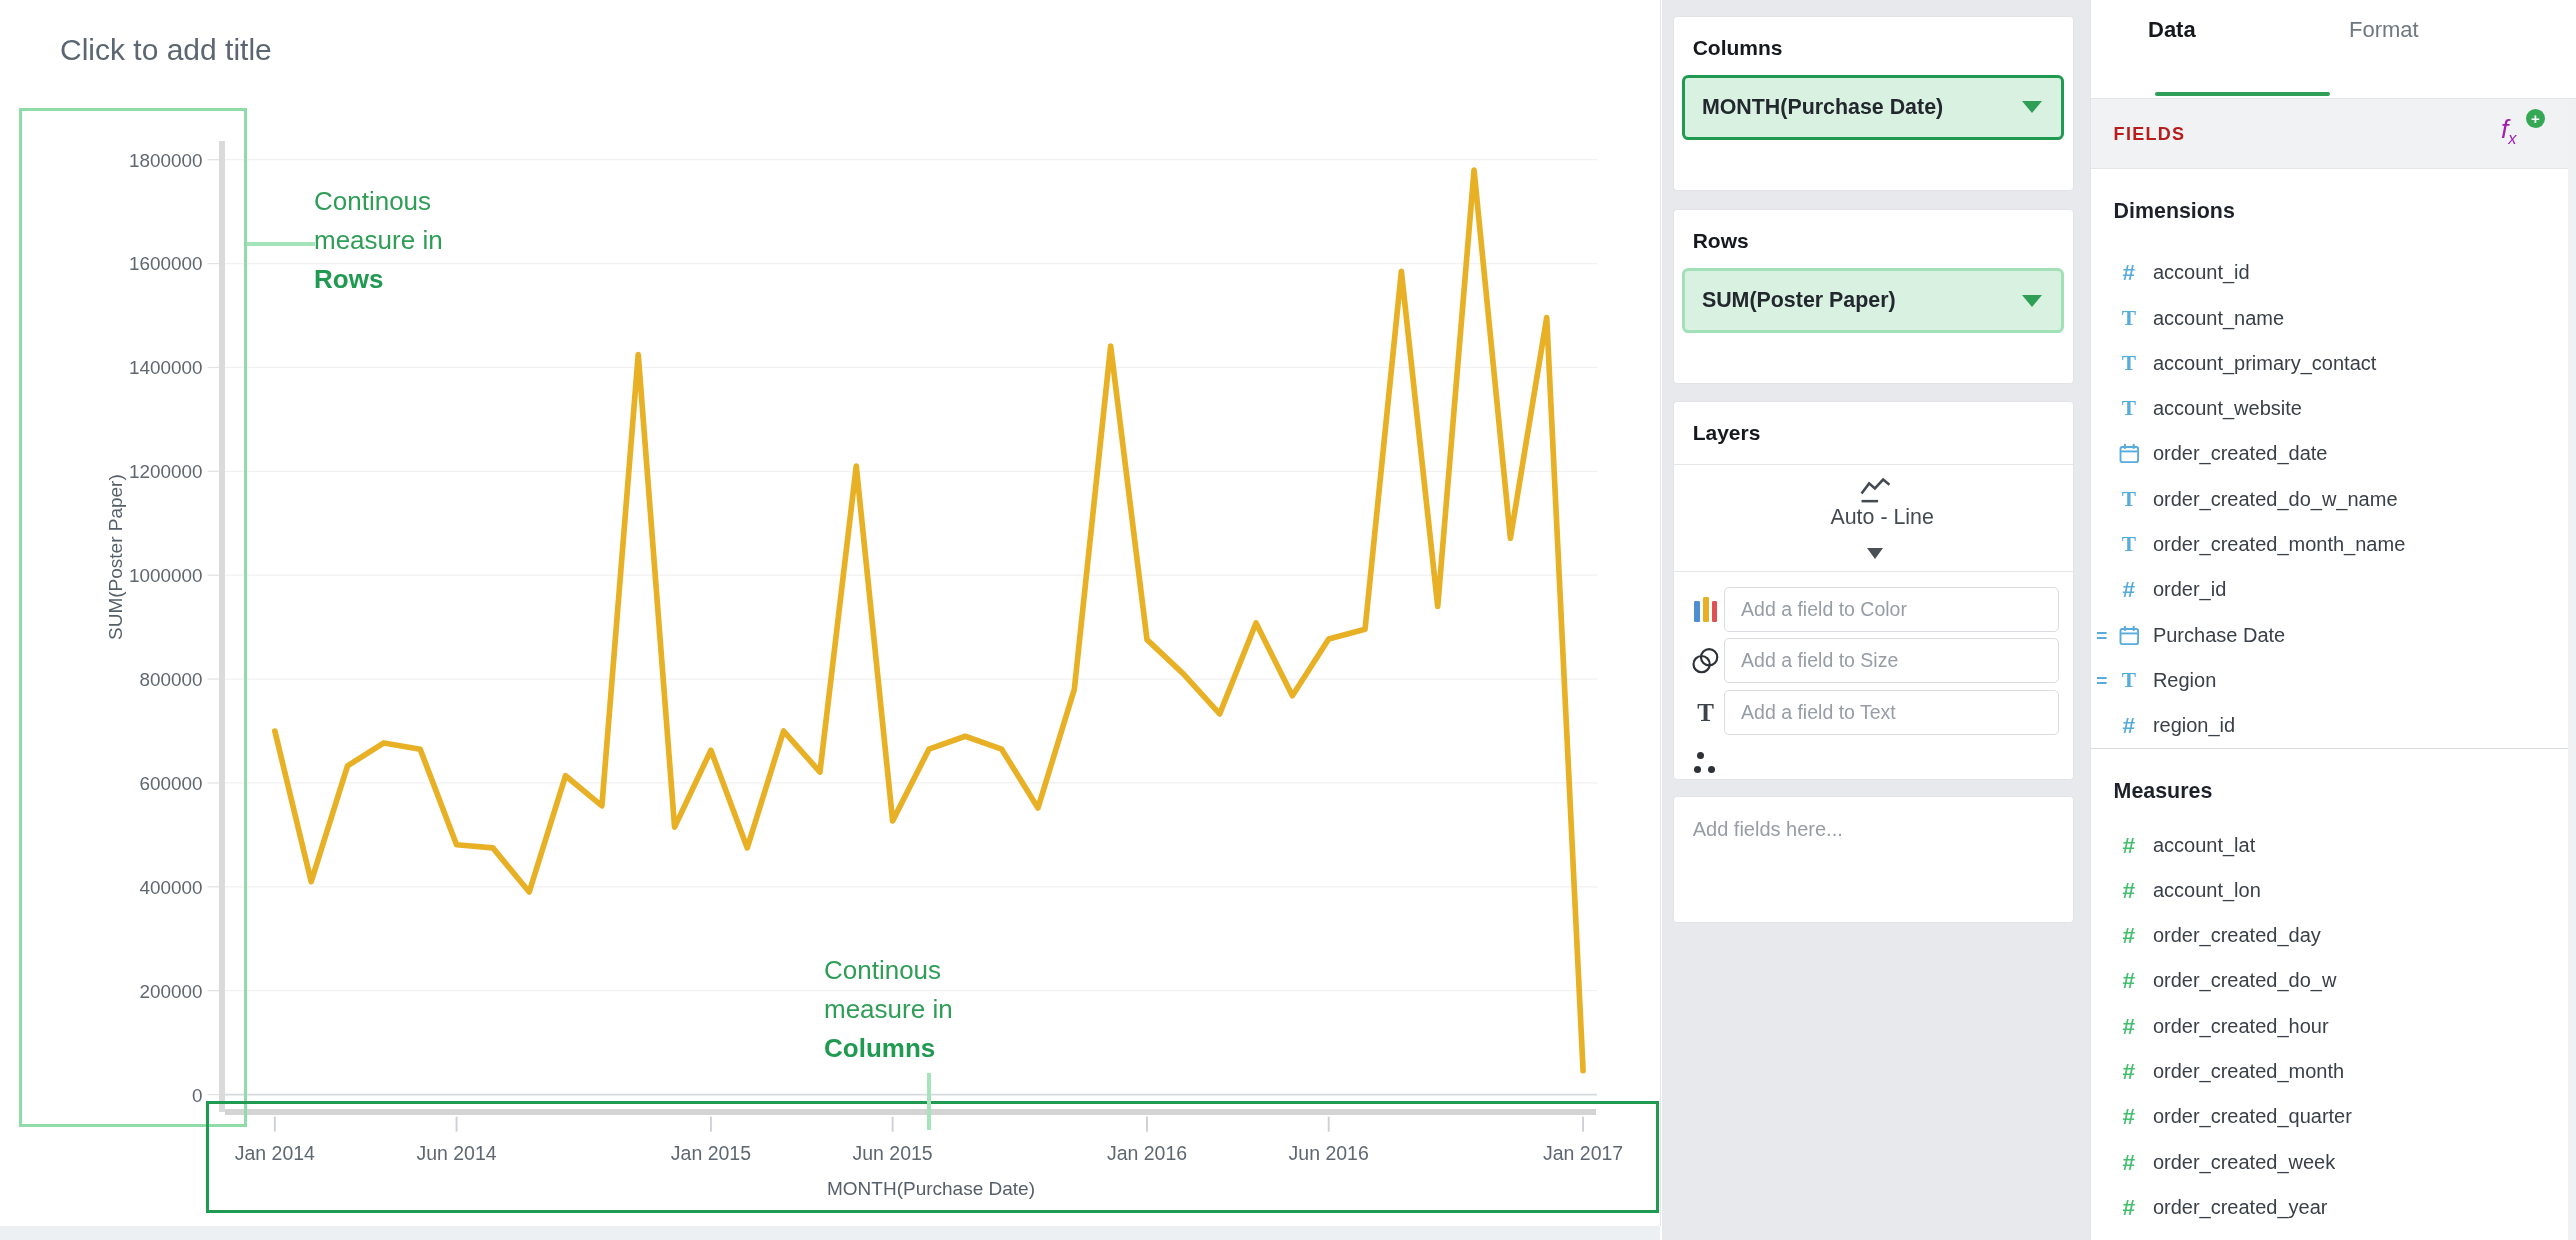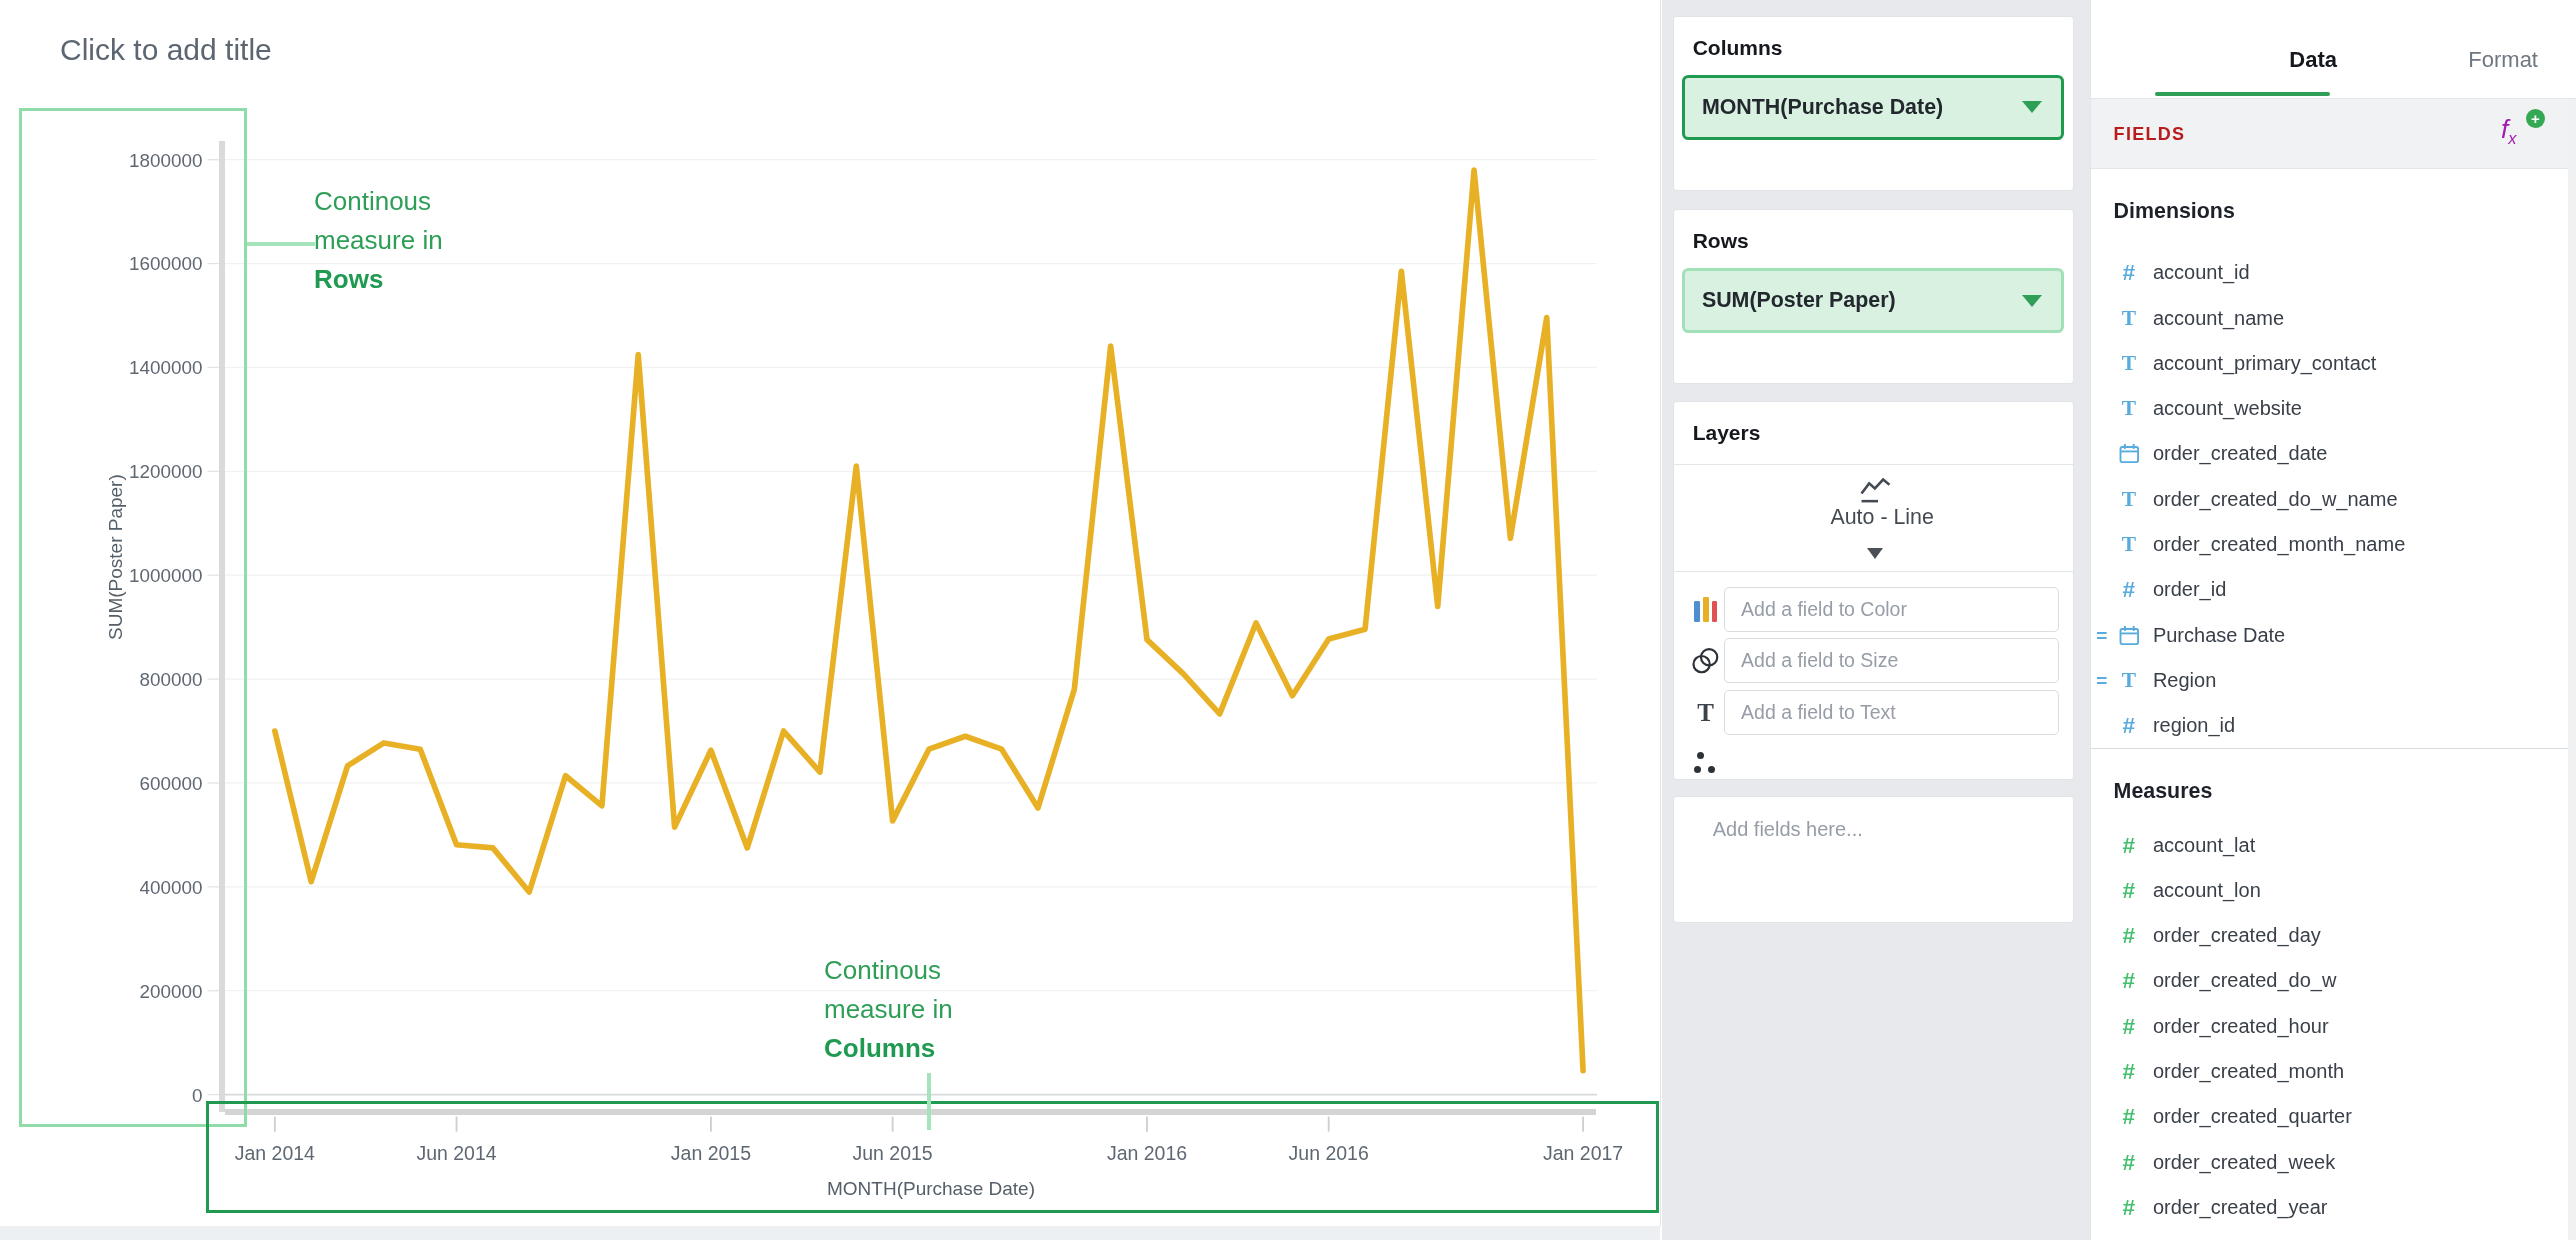--- a/index.html
+++ b/index.html
@@ -38,34 +38,34 @@
   .pill-label{flex:1;font-weight:bold;font-size:21.4px;color:#23272e;padding-left:16.4px;white-space:nowrap;}
   .pill-caret{width:0;height:0;border-left:10px solid transparent;border-right:10px solid transparent;border-top:12.6px solid #2f9e57;margin-right:19px;}
   #layers-divider1{position:absolute;left:0;right:0;top:62px;height:0.6px;background:#e4e6ea;}
   #layers-divider2{position:absolute;left:0;right:0;top:169px;height:0.6px;background:#e4e6ea;}
   #auto-line-row{position:absolute;left:19px;right:15px;top:75px;height:82px;display:flex;align-items:center;flex-direction:column;}
   #auto-line-label{font-size:21.4px;color:#434a52;margin-left:14px;flex:1;}
   .dark-caret{width:0;height:0;border-left:8.8px solid transparent;border-right:8.8px solid transparent;border-top:11.3px solid #4a5056;}
   .drop-row{position:absolute;left:14px;right:14px;height:47px;display:flex;align-items:center;}
   .drop-icon{width:36px;display:flex;justify-content:center;align-items:center;}
   .drop-input{flex:1;height:45px;border:1.3px solid #d9dce1;border-radius:5px;box-sizing:border-box;display:flex;align-items:center;padding-left:16.4px;font-size:19.5px;color:#969da6;background:#fff;}
-  .filters-placeholder{font-size:20px;color:#969da6;padding:21.4px 0 0 19px;margin-left:20px;}
+  .filters-placeholder{font-size:20px;color:#969da6;padding:21.4px 0 0 19px;}
   
   .color-bars{display:inline-flex;align-items:flex-end;gap:3.1px;}
   .color-bars i{display:block;width:5.7px;border-radius:1.3px;}
   .tbar{font-size:25px;color:#3c434b;font-weight:bold;font-family:"Liberation Serif","DejaVu Serif",serif;}
   .detail-dots{position:relative;width:22.6px;height:22.6px;}
   .detail-dots i{position:absolute;width:7px;height:7px;border-radius:50%;background:#2d3238;}
   .detail-dots i:nth-child(1){left:2.5px;top:0;}
   .detail-dots i:nth-child(2){left:0;top:14px;}
   .detail-dots i:nth-child(3){left:14px;top:14px;}
   
   #fields-panel{position:absolute;left:2090px;top:0;width:486px;height:1240px;background:#fff;border-left:0.6px solid #e2e5e9;}
   #tabs-row{position:absolute;left:0;top:0;width:100%;height:99px;}
-  .tab{position:absolute;top:47px;width:189px;text-align:right;font-size:22px;cursor:pointer;}
+  .tab{position:absolute;top:17px;width:189px;text-align:left;font-size:22px;cursor:pointer;}
   #tab-data{left:57px;font-weight:bold;color:#14171c;}
   #tab-format{left:258px;color:#6f7781;}
   #tab-underline{position:absolute;left:64px;top:92px;width:175px;height:4.4px;background:#2f9e57;border-radius:1.9px;}
   #tabs-divider{position:absolute;left:0;top:98px;width:100%;height:0.6px;background:#e2e5e9;}
   #fields-bar{position:absolute;left:0;top:99px;width:100%;height:69px;background:#f1f2f4;border-bottom:0.6px solid #e4e6e9;}
   #fields-bar-label{position:absolute;left:22.6px;top:25px;font-size:18px;font-weight:bold;letter-spacing:1.3px;color:#b91c1c;}
   #fx-button{position:absolute;right:36px;top:15px;width:40px;height:36px;cursor:pointer;}
   #fx-glyph{font-family:Liberation Sans, sans-serif;font-style:italic;font-size:26.4px;color:#a21caf;}
   #fx-badge{position:absolute;right:-3.8px;top:-5px;width:19px;height:19px;border-radius:50%;background:#34a853;color:#fff;font-size:15px;line-height:19px;text-align:center;font-weight:bold;}
   .field-section-header{position:absolute;left:22.6px;font-size:21.4px;font-weight:bold;color:#1d2129;}

